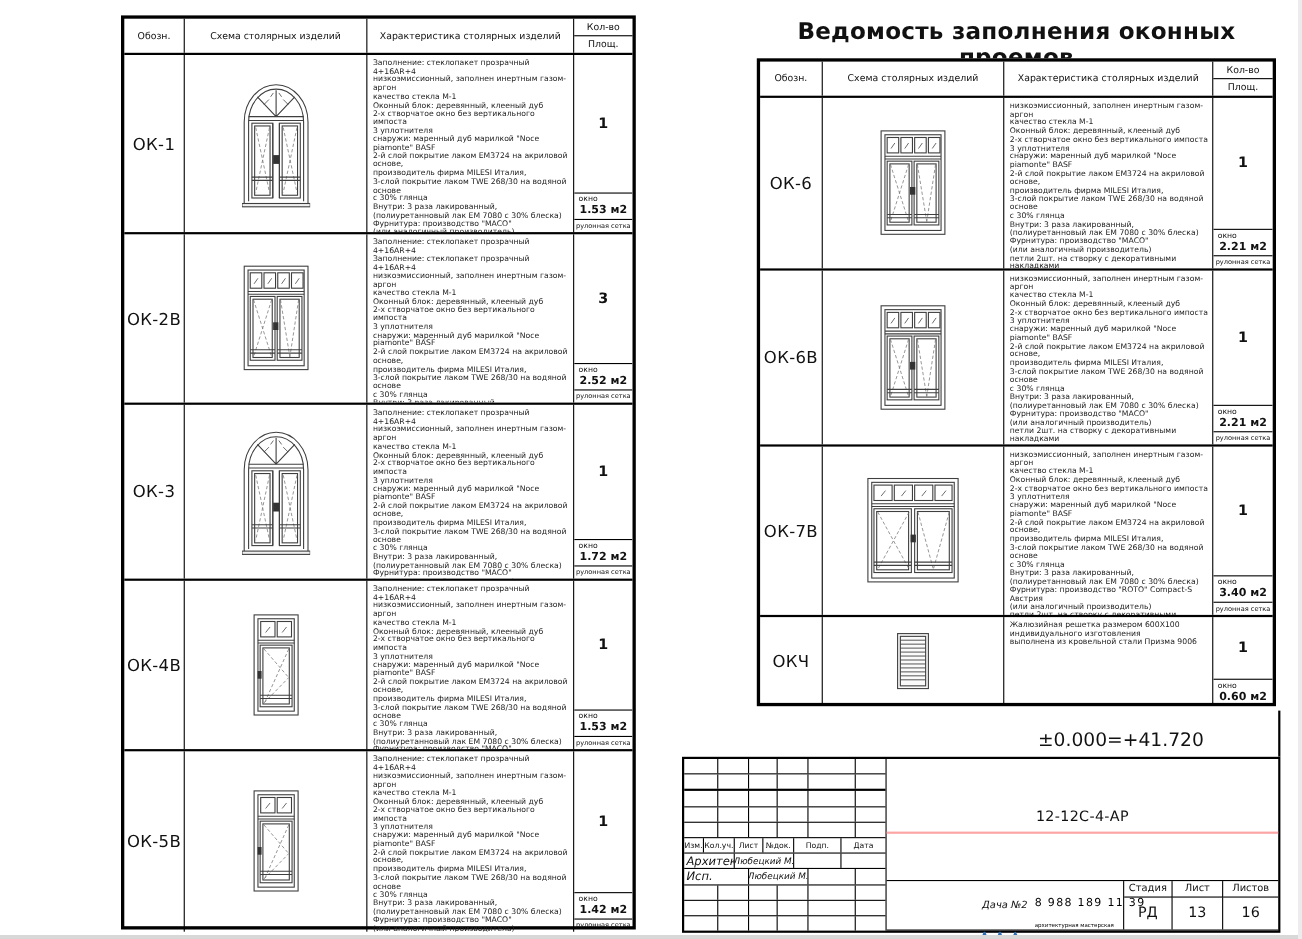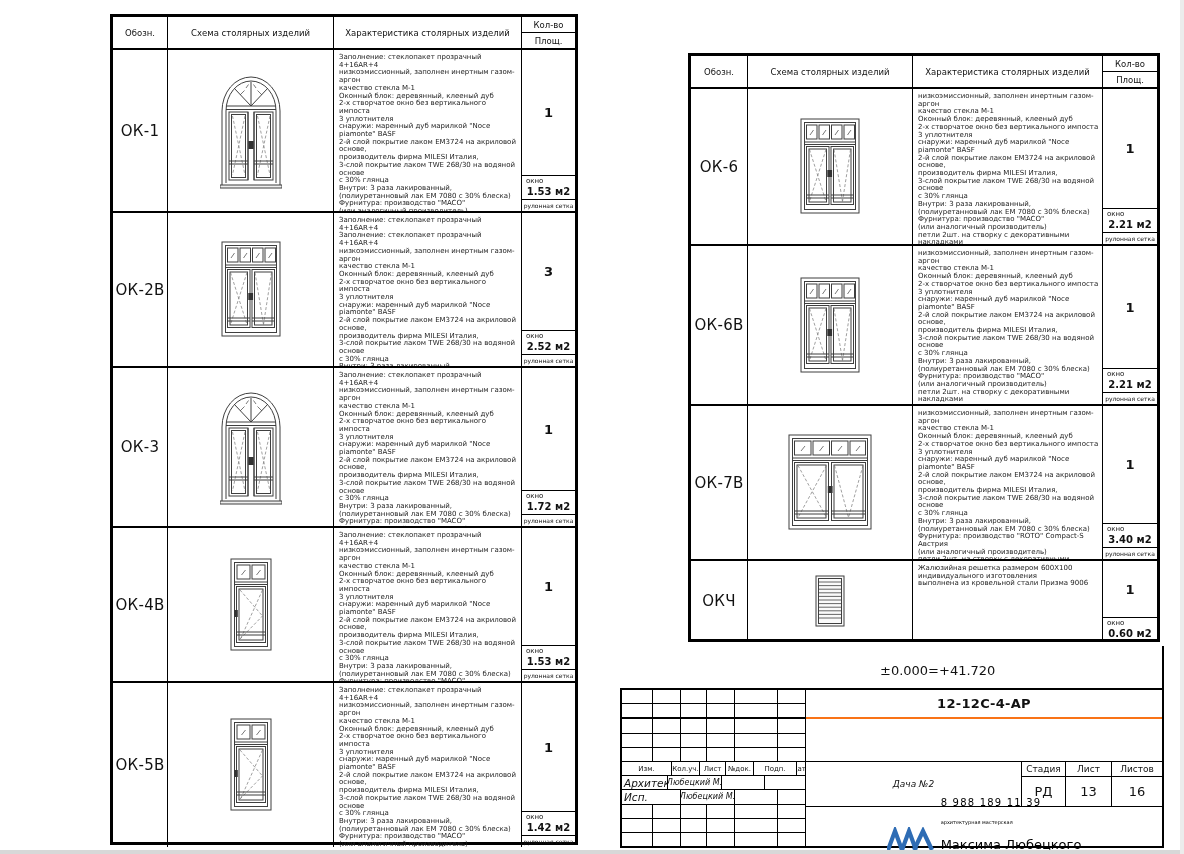--- a/index.html
+++ b/index.html
@@ -2,21 +2,21 @@
 <html><head>
 <meta charset="utf-8">
 <style>
   html,body{margin:0;padding:0;}
   body{width:1184px;height:854px;background:#fdfdfd;font-family:"DejaVu Sans",sans-serif;color:#111;position:relative;overflow:hidden;}
   .sheet{position:absolute;inset:0;background:#fff;}
   .page-edge-bottom{position:absolute;left:0;top:850px;width:1184px;height:4px;background:#d8d8d8;}
   .page-edge-right{position:absolute;left:1180px;top:0;width:4px;height:854px;background:#ececec;}
 
   .page-title{position:absolute;left:688px;top:16px;width:472px;text-align:center;font-weight:bold;font-size:21px;letter-spacing:.2px;}
-  .elevation{position:absolute;top:663px;left:880px;width:278px;text-align:left;font-size:13px;}
+  .elevation{position:absolute;top:663px;left:880px;width:278px;text-align:center;font-size:17px;}
   .frame-tick{position:absolute;left:1162px;top:646px;width:2px;height:42px;background:#000;}
 
   .wtable{position:absolute;border:3px solid #000;background:#fff;box-sizing:border-box;}
   #left-table{left:110px;top:14px;width:468px;height:831px;}
   #right-table{left:688px;top:53px;width:472px;height:589px;}
   .thead{display:grid;border-bottom:2px solid #000;height:33px;box-sizing:border-box;}
   .th{border-right:1px solid #000;display:flex;align-items:center;justify-content:center;font-size:8.5px;text-align:center;box-sizing:border-box;}
   .th.last{border-right:none;padding:0;flex-direction:column;align-items:stretch;}
   .qty-head-top{flex:1;display:flex;align-items:center;justify-content:center;border-bottom:1px solid #000;}
   .qty-head-bot{flex:1;display:flex;align-items:center;justify-content:center;}
@@ -38,21 +38,21 @@
   .tb-left{width:184px;border-right:1px solid #000;display:flex;flex-direction:column;box-sizing:border-box;}
   .tb-row{flex:1;display:flex;border-bottom:1px solid #000;box-sizing:border-box;min-height:0;}
   .tb-row.thick{border-bottom:2px solid #000;}
   .tb-row.lastrow{border-bottom:none;}
   .tb-cell{border-right:1px solid #000;box-sizing:border-box;display:flex;align-items:center;justify-content:center;overflow:hidden;}
   .tb-cell.lastcell{border-right:none;}
   .tb-colhead{font-size:7px;white-space:nowrap;}
   .tb-rolelabel{font-style:italic;font-size:10.5px;justify-content:flex-start;padding-left:2px;white-space:nowrap;}
   .tb-rolename{font-style:italic;font-size:8px;white-space:nowrap;}
   .tb-right{flex:1;display:flex;flex-direction:column;box-sizing:border-box;}
-  .tb-docnum{height:29px;border-bottom:2px solid #f97316;display:flex;align-items:center;justify-content:center;font-weight:bold;font-size:13px;box-sizing:border-box;letter-spacing:.3px;}
+  .tb-docnum{height:29px;border-bottom:2px solid #fca5a5;display:flex;align-items:center;justify-content:center;font-weight:normal;font-size:13px;box-sizing:border-box;letter-spacing:.3px;margin-top:39px;}
   .tb-gap{height:43px;border-bottom:1px solid #000;box-sizing:border-box;}
   .tb-mid{height:45px;display:flex;border-bottom:1px solid #000;box-sizing:border-box;}
   .tb-project{width:216px;border-right:1px solid #000;display:flex;align-items:center;justify-content:center;font-style:italic;font-size:9px;box-sizing:border-box;}
   .tb-stage{flex:1;display:grid;grid-template-columns:44px 46px 1fr;grid-template-rows:15px 1fr;}
   .tb-stage > div{border-right:1px solid #000;display:flex;align-items:center;justify-content:center;box-sizing:border-box;}
   .tb-stage > div.hrow{border-bottom:1px solid #000;font-size:9px;}
   .tb-stage > div.norb{border-right:none;text-align:right;}
   .tb-stage > div.val{font-size:13px;}
   .tb-bottom{flex:1;display:flex;min-height:0;}
   .tb-sheet-title{width:216px;border-right:1px solid #000;display:flex;flex-direction:column;align-items:center;justify-content:center;font-weight:bold;font-size:12.5px;line-height:1.25;box-sizing:border-box;text-align:center;}
@@ -61,20 +61,21 @@
   .logo-text{display:flex;flex-direction:column;line-height:1.05;color:#2e6cb4;}
   .logo-phone{font-size:10px;letter-spacing:1.2px;white-space:nowrap;}
   .logo-line1{font-size:5px;white-space:nowrap;}
   .logo-line2{font-size:13px;white-space:nowrap;}
 </style>
 </head>
 <body>
 
 <div class="sheet">
 
+  <div class="page-title">Ведомость заполнения оконных проемов</div>
 
   <div class="wtable" id="left-table">
       <div class="thead" style="grid-template-columns: 55px 166px 188px 1fr;">
         <div class="th">Обозн.</div>
         <div class="th">Схема столярных изделий</div>
         <div class="th">Характеристика столярных изделий</div>
         <div class="th last">
           <div class="qty-head-top">Кол-во</div>
           <div class="qty-head-bot">Площ.</div>
         </div>
@@ -576,21 +577,21 @@
         </div>
         <div class="tb-row">
           <div class="tb-cell" style="width: 31px;"></div>
           <div class="tb-cell" style="width: 28px;"></div>
           <div class="tb-cell" style="width: 26px;"></div>
           <div class="tb-cell" style="width: 28px;"></div>
           <div class="tb-cell" style="width: 43px;"></div>
           <div class="tb-cell lastcell" style="flex: 1 1 0%;"></div>
         </div>
         <div class="tb-row">
-          <div class="tb-cell tb-colhead" style="width: 50px;">Изм.</div>
+          <div class="tb-cell tb-colhead" style="width: 18px;">Изм.</div>
           <div class="tb-cell tb-colhead" style="width: 28px;">Кол.уч.</div>
           <div class="tb-cell tb-colhead" style="width: 26px;">Лист</div>
           <div class="tb-cell tb-colhead" style="width: 28px;">№док.</div>
           <div class="tb-cell tb-colhead" style="width: 43px;">Подп.</div>
           <div class="tb-cell tb-colhead lastcell" style="flex: 1 1 0%;">Дата</div>
         </div>
         <div class="tb-row">
           <div class="tb-cell tb-rolelabel" style="width: 46px;">Архитек.</div>
           <div class="tb-cell tb-rolename" style="width: 54px;">Любецкий М.</div>
           <div class="tb-cell" style="width: 43px;"></div>

